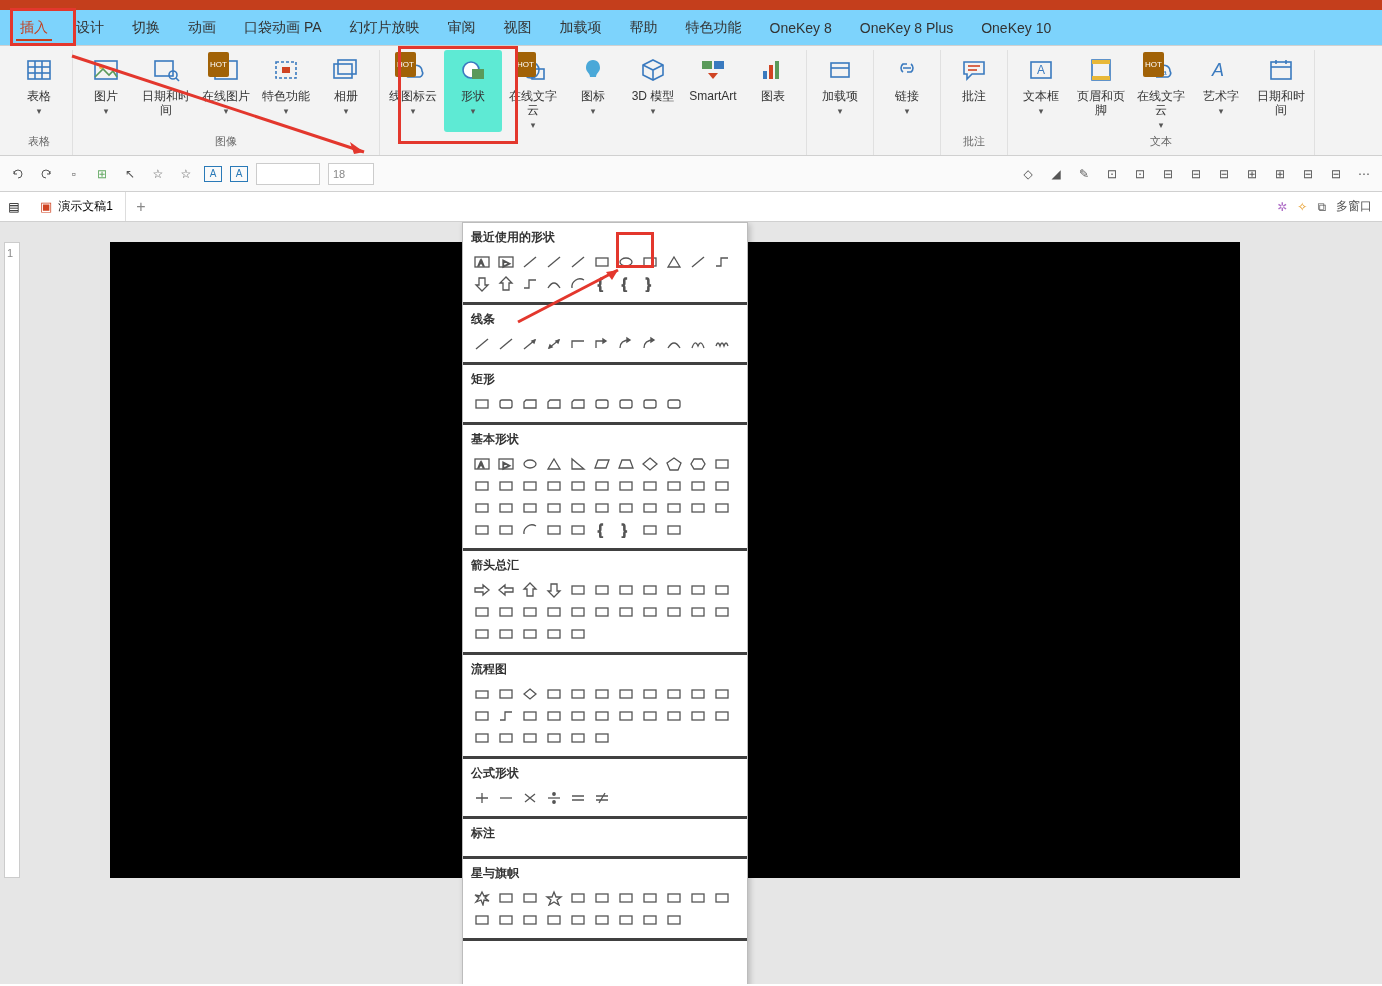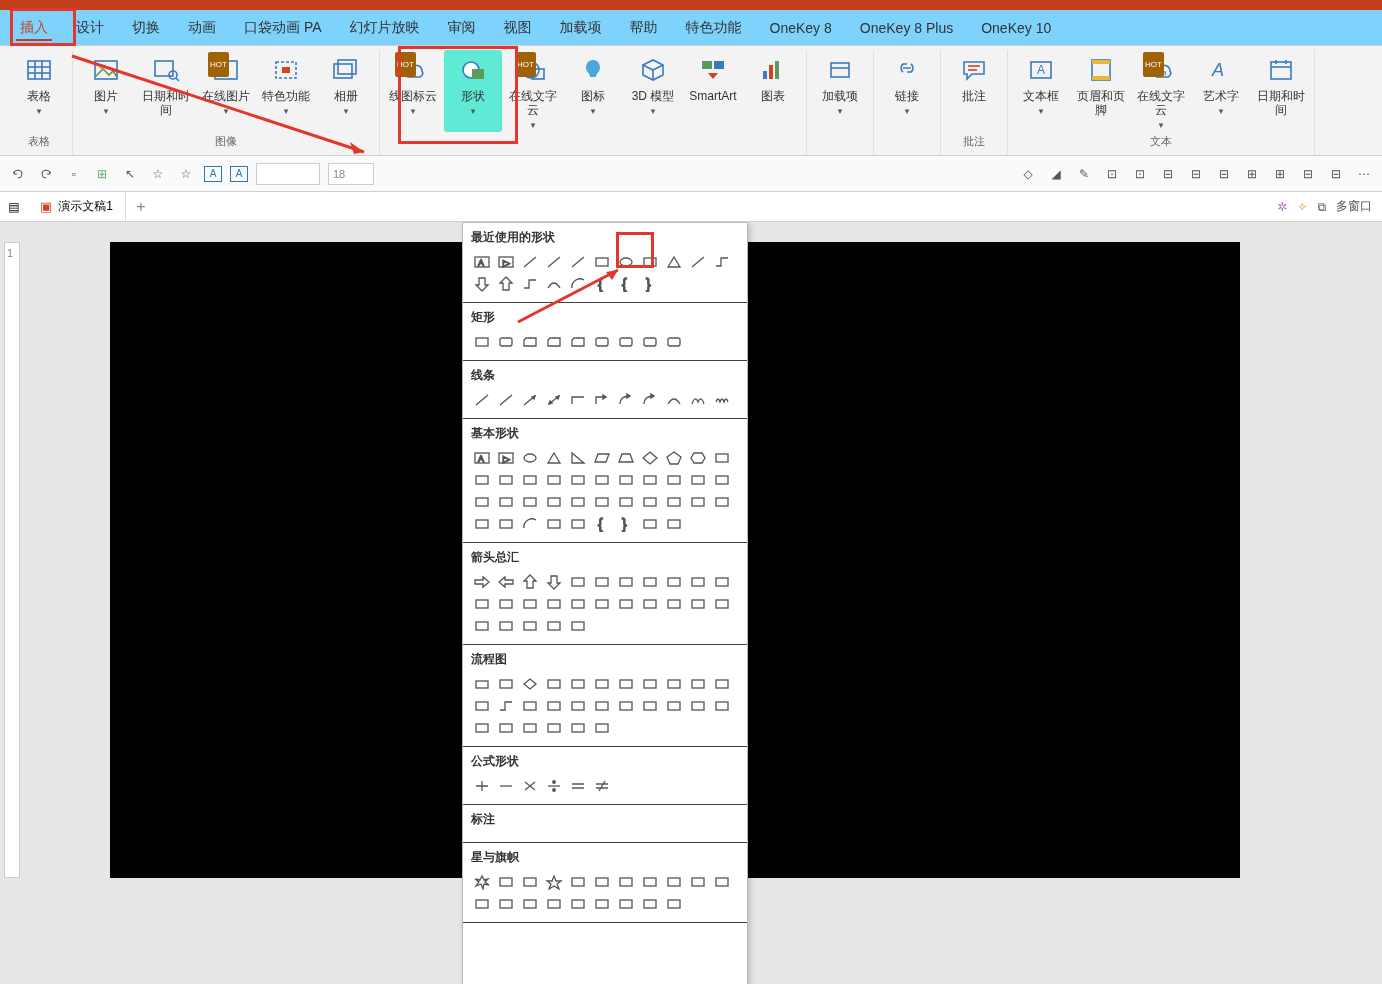--- a/index.html
+++ b/index.html
@@ -27,21 +27,21 @@
 .doctab { display:flex; align-items:center; gap:6px; padding:0 12px; height:100%; border-right:1px solid #ddd; }
 .docplus { width:30px; text-align:center; color:#888; font-size:16px; cursor:pointer;}
 .doctabs .right { margin-left:auto; display:flex; gap:10px; padding-right:10px; align-items:center; color:#555;}
 .workspace { position: relative; height: 762px; background:#e6e6e6; overflow:hidden; }
 .slide { position:absolute; top:20px; left:110px; width:1130px; height:636px; background:#000; }
 .slide-left { position:absolute; top:20px; left:4px; width:16px; height:636px; background:#fff; border:1px solid #ccc;}
 .slide-left .mk { position:absolute; top:4px; left:2px; font-size:11px; color:#888;}
 .shape-popup { position:absolute; top:0; left:462px; width:286px; height:772px; background:#fff; border:1px solid #bcbcbc; box-shadow:2px 2px 6px rgba(0,0,0,.2); overflow-y:auto; }
 .shape-popup::-webkit-scrollbar { width:14px; }
 .shape-popup::-webkit-scrollbar-thumb { background:#ccc; }
-.sp-section { padding: 6px 8px 8px; border-bottom:1px solid #404040;}
+.sp-section { padding: 6px 8px 8px; border-bottom:3px solid #404040;}
 .sp-title { font-size:12px; color:#333; font-weight:600; margin-bottom:6px;}
 .sp-grid { display:flex; flex-wrap:wrap; gap:2px; }
 .sp-shape { width:22px; height:20px; display:flex; align-items:center; justify-content:center; cursor:pointer; color:#555;}
 .sp-shape svg { stroke:#555; fill:none; stroke-width:1.4;}
 .arrow-annot { position:absolute; pointer-events:none; z-index:50;}
 </style>
 </head>
 <body>
 
 <div class="titlebar"></div>
@@ -476,70 +476,20 @@
             </svg>
           </div>
           <div class="sp-shape">
             <svg width="18" height="16" viewBox="0 0 18 16">
               <text x="5" y="13" font-size="14" fill="#555">}</text>
             </svg>
           </div>
         </div>
       </div>
       <div class="sp-section">
-        <div class="sp-title">矩形</div>
-        <div class="sp-grid">
-          <div class="sp-shape">
-            <svg width="18" height="16" viewBox="0 0 18 16">
-              <rect x="3" y="4" width="12" height="8" stroke="#555" fill="none" stroke-width="1.3"></rect>
-            </svg>
-          </div>
-          <div class="sp-shape">
-            <svg width="18" height="16" viewBox="0 0 18 16">
-              <rect x="3" y="4" width="12" height="8" rx="2" stroke="#555" fill="none" stroke-width="1.3"></rect>
-            </svg>
-          </div>
-          <div class="sp-shape">
-            <svg width="18" height="16" viewBox="0 0 18 16">
-              <path d="M5 4 H15 V12 H3 V6 Z" stroke="#555" fill="none" stroke-width="1.3"></path>
-            </svg>
-          </div>
-          <div class="sp-shape">
-            <svg width="18" height="16" viewBox="0 0 18 16">
-              <path d="M5 4 H15 V12 H3 V6 Z" stroke="#555" fill="none" stroke-width="1.3"></path>
-            </svg>
-          </div>
-          <div class="sp-shape">
-            <svg width="18" height="16" viewBox="0 0 18 16">
-              <path d="M5 4 H15 V12 H3 V6 Z" stroke="#555" fill="none" stroke-width="1.3"></path>
-            </svg>
-          </div>
-          <div class="sp-shape">
-            <svg width="18" height="16" viewBox="0 0 18 16">
-              <rect x="3" y="4" width="12" height="8" rx="2" stroke="#555" fill="none" stroke-width="1.3"></rect>
-            </svg>
-          </div>
-          <div class="sp-shape">
-            <svg width="18" height="16" viewBox="0 0 18 16">
-              <rect x="3" y="4" width="12" height="8" rx="2" stroke="#555" fill="none" stroke-width="1.3"></rect>
-            </svg>
-          </div>
-          <div class="sp-shape">
-            <svg width="18" height="16" viewBox="0 0 18 16">
-              <rect x="3" y="4" width="12" height="8" rx="2" stroke="#555" fill="none" stroke-width="1.3"></rect>
-            </svg>
-          </div>
-          <div class="sp-shape">
-            <svg width="18" height="16" viewBox="0 0 18 16">
-              <rect x="3" y="4" width="12" height="8" rx="2" stroke="#555" fill="none" stroke-width="1.3"></rect>
-            </svg>
-          </div>
-        </div>
-      </div>
-      <div class="sp-section">
         <div class="sp-title">线条</div>
         <div class="sp-grid">
           <div class="sp-shape">
             <svg width="18" height="16" viewBox="0 0 18 16">
               <line x1="3" y1="13" x2="15" y2="3" stroke="#555" fill="none" stroke-width="1.3"></line>
             </svg>
           </div>
           <div class="sp-shape">
             <svg width="18" height="16" viewBox="0 0 18 16">
               <line x1="3" y1="13" x2="15" y2="3" stroke="#555" fill="none" stroke-width="1.3"></line>
@@ -587,20 +537,70 @@
             </svg>
           </div>
           <div class="sp-shape">
             <svg width="18" height="16" viewBox="0 0 18 16">
               <path d="M3 12 Q6 3 9 10 Q12 3 15 12" stroke="#555" fill="none" stroke-width="1.3"></path>
             </svg>
           </div>
           <div class="sp-shape">
             <svg width="18" height="16" viewBox="0 0 18 16">
               <path d="M3 10 Q5 4 7 10 Q9 4 11 10 Q13 4 15 10" stroke="#555" fill="none" stroke-width="1.3"></path>
+            </svg>
+          </div>
+        </div>
+      </div>
+      <div class="sp-section">
+        <div class="sp-title">矩形</div>
+        <div class="sp-grid">
+          <div class="sp-shape">
+            <svg width="18" height="16" viewBox="0 0 18 16">
+              <rect x="3" y="4" width="12" height="8" stroke="#555" fill="none" stroke-width="1.3"></rect>
+            </svg>
+          </div>
+          <div class="sp-shape">
+            <svg width="18" height="16" viewBox="0 0 18 16">
+              <rect x="3" y="4" width="12" height="8" rx="2" stroke="#555" fill="none" stroke-width="1.3"></rect>
+            </svg>
+          </div>
+          <div class="sp-shape">
+            <svg width="18" height="16" viewBox="0 0 18 16">
+              <path d="M5 4 H15 V12 H3 V6 Z" stroke="#555" fill="none" stroke-width="1.3"></path>
+            </svg>
+          </div>
+          <div class="sp-shape">
+            <svg width="18" height="16" viewBox="0 0 18 16">
+              <path d="M5 4 H15 V12 H3 V6 Z" stroke="#555" fill="none" stroke-width="1.3"></path>
+            </svg>
+          </div>
+          <div class="sp-shape">
+            <svg width="18" height="16" viewBox="0 0 18 16">
+              <path d="M5 4 H15 V12 H3 V6 Z" stroke="#555" fill="none" stroke-width="1.3"></path>
+            </svg>
+          </div>
+          <div class="sp-shape">
+            <svg width="18" height="16" viewBox="0 0 18 16">
+              <rect x="3" y="4" width="12" height="8" rx="2" stroke="#555" fill="none" stroke-width="1.3"></rect>
+            </svg>
+          </div>
+          <div class="sp-shape">
+            <svg width="18" height="16" viewBox="0 0 18 16">
+              <rect x="3" y="4" width="12" height="8" rx="2" stroke="#555" fill="none" stroke-width="1.3"></rect>
+            </svg>
+          </div>
+          <div class="sp-shape">
+            <svg width="18" height="16" viewBox="0 0 18 16">
+              <rect x="3" y="4" width="12" height="8" rx="2" stroke="#555" fill="none" stroke-width="1.3"></rect>
+            </svg>
+          </div>
+          <div class="sp-shape">
+            <svg width="18" height="16" viewBox="0 0 18 16">
+              <rect x="3" y="4" width="12" height="8" rx="2" stroke="#555" fill="none" stroke-width="1.3"></rect>
             </svg>
           </div>
         </div>
       </div>
       <div class="sp-section">
         <div class="sp-title">基本形状</div>
         <div class="sp-grid">
           <div class="sp-shape">
             <svg width="18" height="16" viewBox="0 0 18 16">
               <rect x="2" y="3" width="14" height="10" stroke="#555" fill="none" stroke-width="1.3"></rect>

